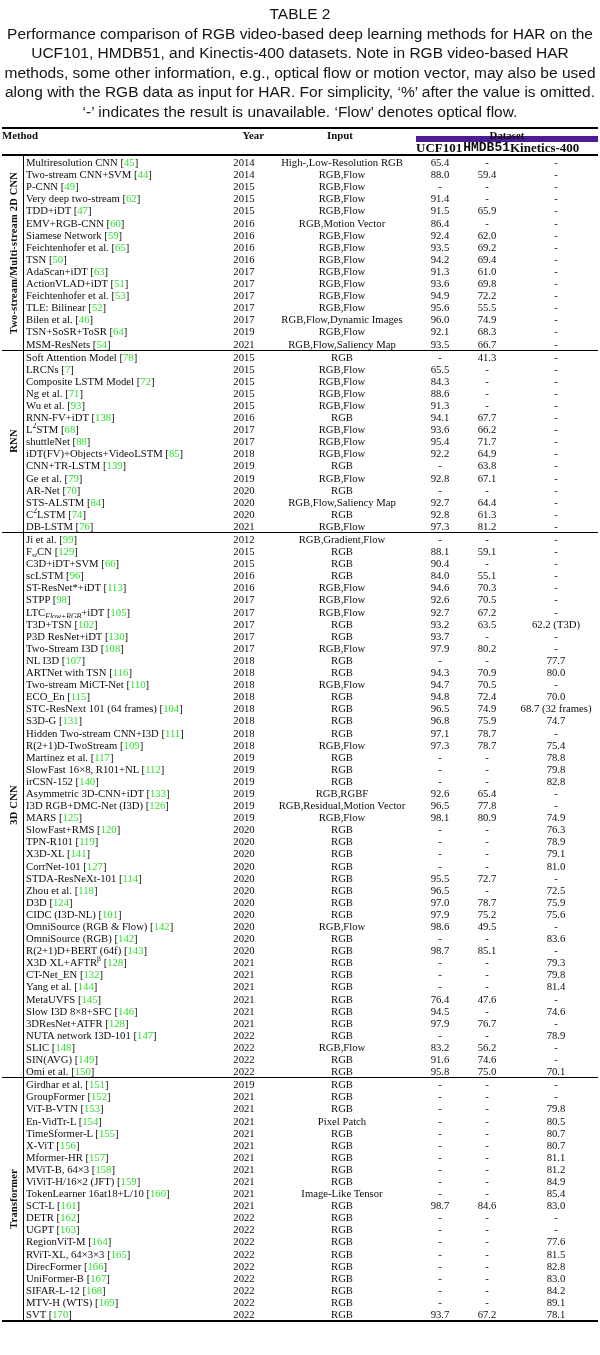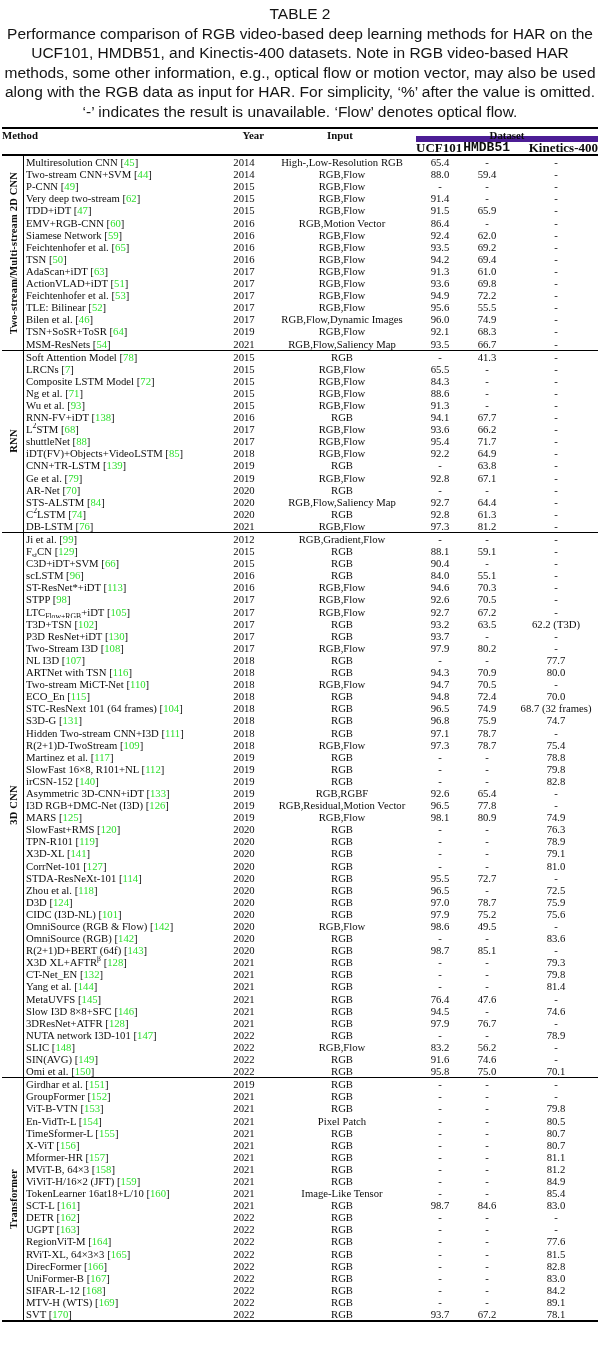--- a/index.html
+++ b/index.html
@@ -18,42 +18,42 @@
   .thead{border-bottom:2px solid #000;font-weight:bold;}
   .hrow1{display:flex;height:13px;line-height:13px;font-size:10.8px;}
   .hrow2{display:flex;height:12px;line-height:12px;font-size:13px;}
   .h-method{width:218px;}
   .h-year{width:44px;text-align:right;}
   .h-input{width:152px;text-align:center;}
   .h-dataset{width:182px;text-align:center;border-bottom:6px solid #4c1d95;}
   .h-sp{width:414px;}
   .h-ucf{width:44px;text-align:center;}
   .h-hmdb{width:50px;text-align:right;font-family:Liberation Mono, monospace;}
-  .h-kin{width:88px;text-align:right;}
+  .h-kin{width:88px;text-align:left;}
   .tbody{border-bottom:2px solid #000;}
   .tgroup{display:flex;}
   .tgroup + .tgroup{border-top:1px solid #000;}
   .glabel-cell{width:21px;border-right:1px solid #000;position:relative;flex:none;}
   .glabel{
     position:absolute;top:50%;left:50%;
     transform:translate(-50%,-50%) rotate(-90deg);
     white-space:nowrap;font-weight:bold;font-size:10.5px;letter-spacing:0.2px;
   }
   .grows{flex:1;display:flex;flex-direction:column;}
   .tr{display:flex;height:12.1px;line-height:12.2px;font-size:10.7px;}
   .td{overflow:hidden;white-space:nowrap;flex:none;}
   .td.method{width:196px;text-align:left;padding-left:2px;}
   .td.year{width:44px;text-align:center;}
   .td.input{width:152px;text-align:center;}
   .td.ucf{width:44px;text-align:center;}
   .td.hmdb{width:50px;text-align:center;}
   .td.kin{width:88px;text-align:center;}
   .cite{color:#2ee02e;}
   sub,sup{font-size:0.72em;line-height:0;}
-  .method sub{}
+  .method sub{font-style:italic;}
 </style>
 </head>
 <body style="--cite: #2ee02e;">
 
 <div class="caption">
   <span class="cap-label">TABLE 2</span>
   <span class="cap-text">Performance comparison of RGB video-based deep learning methods for HAR on the UCF101, HMDB51, and Kinectis-400 datasets. Note in RGB video-based HAR methods, some other information, e.g., optical flow or motion vector, may also be used along with the RGB data as input for HAR. For simplicity, ‘%’ after the value is omitted. ‘-’ indicates the result is unavailable. ‘Flow’ denotes optical flow.</span>
 </div>
 
 <div class="tbl rule-top">

